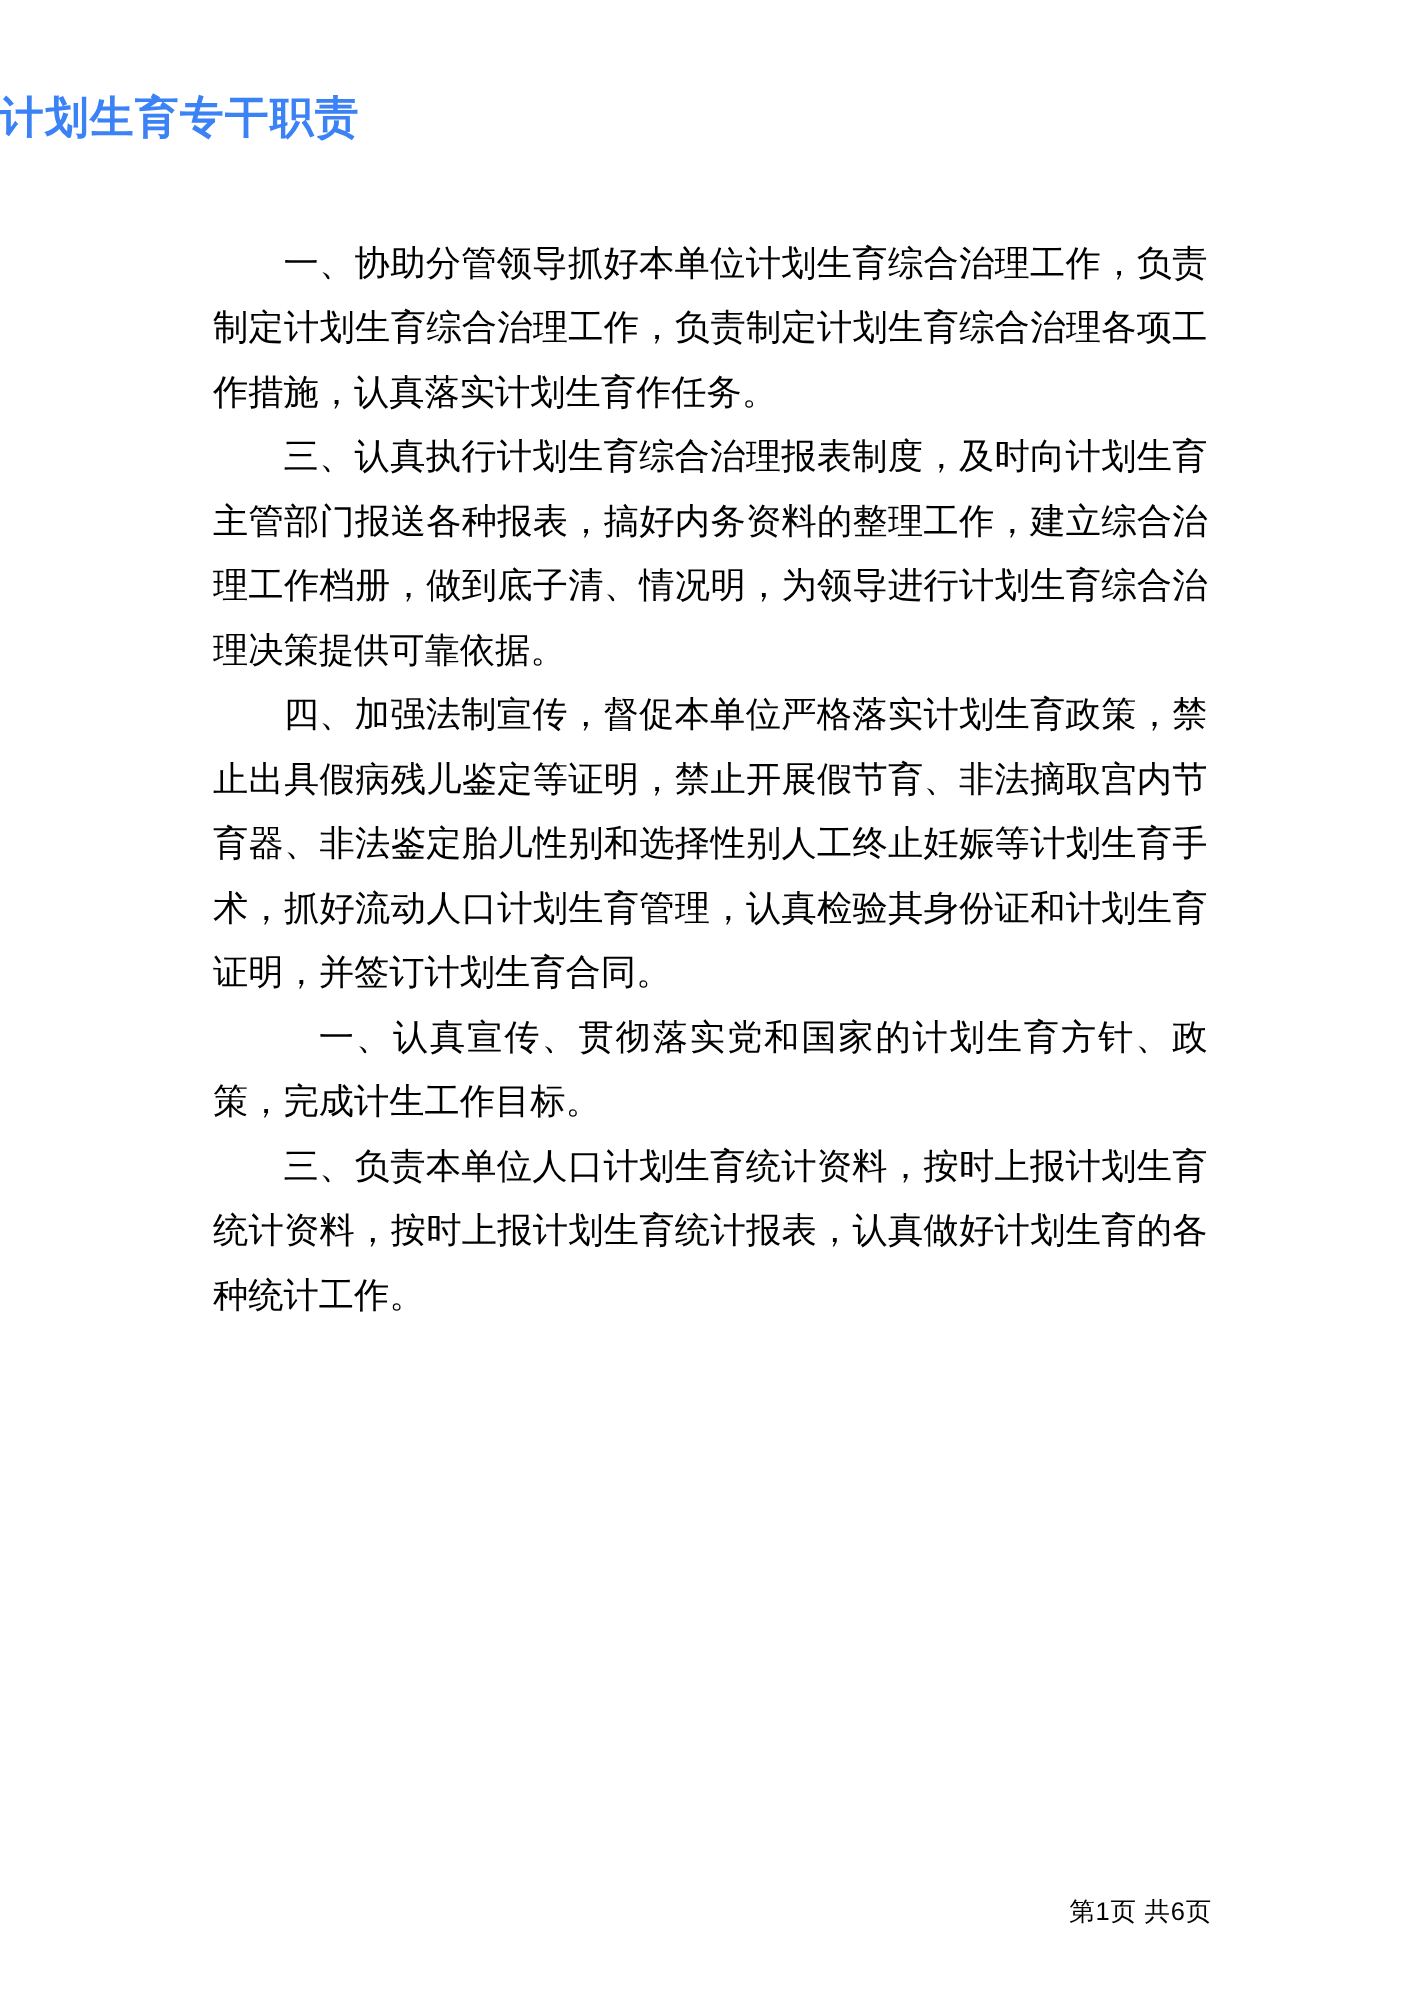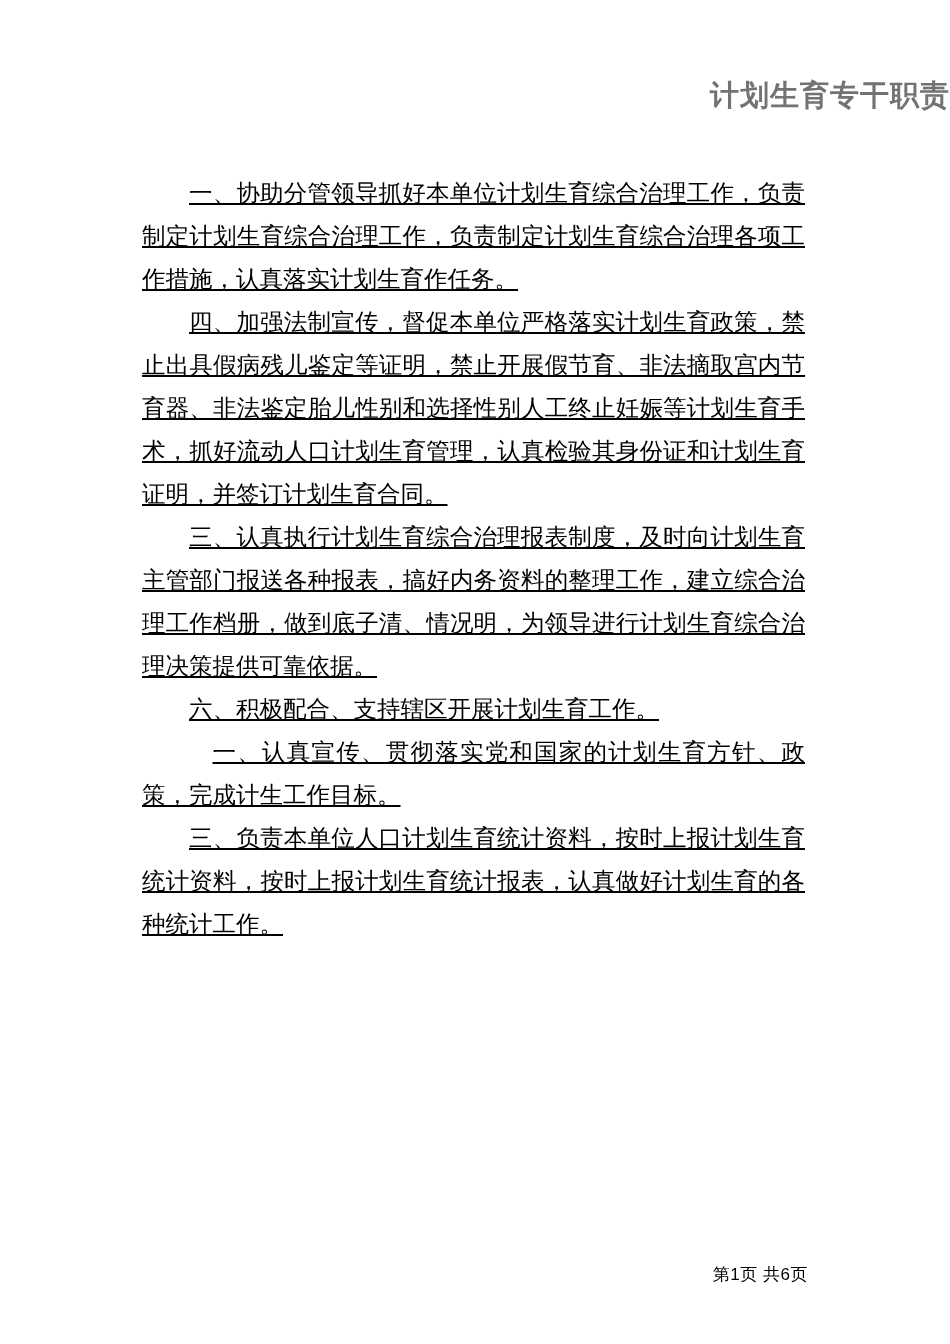--- a/index.html
+++ b/index.html
@@ -17,43 +17,42 @@
   }
   .page {
     width: 950px;
     height: 1344px;
     box-sizing: border-box;
     padding: 0;
     position: relative;
     background: #fff;
   }
   .doc-title {
-    text-align: right;
-    color: #737373;
+    text-align: left;
+    color: #3b82f6;
     font-weight: bold;
     font-size: 29px;
     letter-spacing: 1px;
     margin: 0;
-    padding-top: 76px;
+    padding-top: 59px;
     font-family: "Liberation Sans", "DejaVu Sans", sans-serif;
   }
   .body-text {
     margin: 0;
     padding: 0 145px 0 142px;
     padding-top: 56px;
   }
   .para {
     font-size: 23.5px;
     line-height: 43px;
     text-align: justify;
     text-justify: inter-ideograph;
     margin: 0;
     text-indent: 2em;
     font-family: "Liberation Serif", "DejaVu Serif", serif;
-    text-decoration: underline;
   }
   .para.deep-indent {
     text-indent: 3em;
   }
   .footer {
     position: absolute;
     right: 142px;
     bottom: 58px;
     font-size: 17px;
     font-family: "Liberation Sans", "DejaVu Sans", sans-serif;
@@ -63,21 +62,20 @@
   }
 </style>
 </head>
 <body>
 
 <div class="page">
   <h1 class="doc-title">计划生育专干职责</h1>
 
   <div class="body-text">
     <p class="para">一、协助分管领导抓好本单位计划生育综合治理工作，负责制定计划生育综合治理工作，负责制定计划生育综合治理各项工作措施，认真落实计划生育作任务。</p>
+    <p class="para">三、认真执行计划生育综合治理报表制度，及时向计划生育主管部门报送各种报表，搞好内务资料的整理工作，建立综合治理工作档册，做到底子清、情况明，为领导进行计划生育综合治理决策提供可靠依据。</p>
     <p class="para">四、加强法制宣传，督促本单位严格落实计划生育政策，禁止出具假病残儿鉴定等证明，禁止开展假节育、非法摘取宫内节育器、非法鉴定胎儿性别和选择性别人工终止妊娠等计划生育手术，抓好流动人口计划生育管理，认真检验其身份证和计划生育证明，并签订计划生育合同。</p>
-    <p class="para">三、认真执行计划生育综合治理报表制度，及时向计划生育主管部门报送各种报表，搞好内务资料的整理工作，建立综合治理工作档册，做到底子清、情况明，为领导进行计划生育综合治理决策提供可靠依据。</p>
-    <p class="para">六、积极配合、支持辖区开展计划生育工作。</p>
     <p class="para deep-indent">一、认真宣传、贯彻落实党和国家的计划生育方针、政策，完成计生工作目标。</p>
     <p class="para">三、负责本单位人口计划生育统计资料，按时上报计划生育统计资料，按时上报计划生育统计报表，认真做好计划生育的各种统计工作。</p>
   </div>
 
   <div class="footer">第1页 共6页</div>
 </div>
 
 </body></html>

